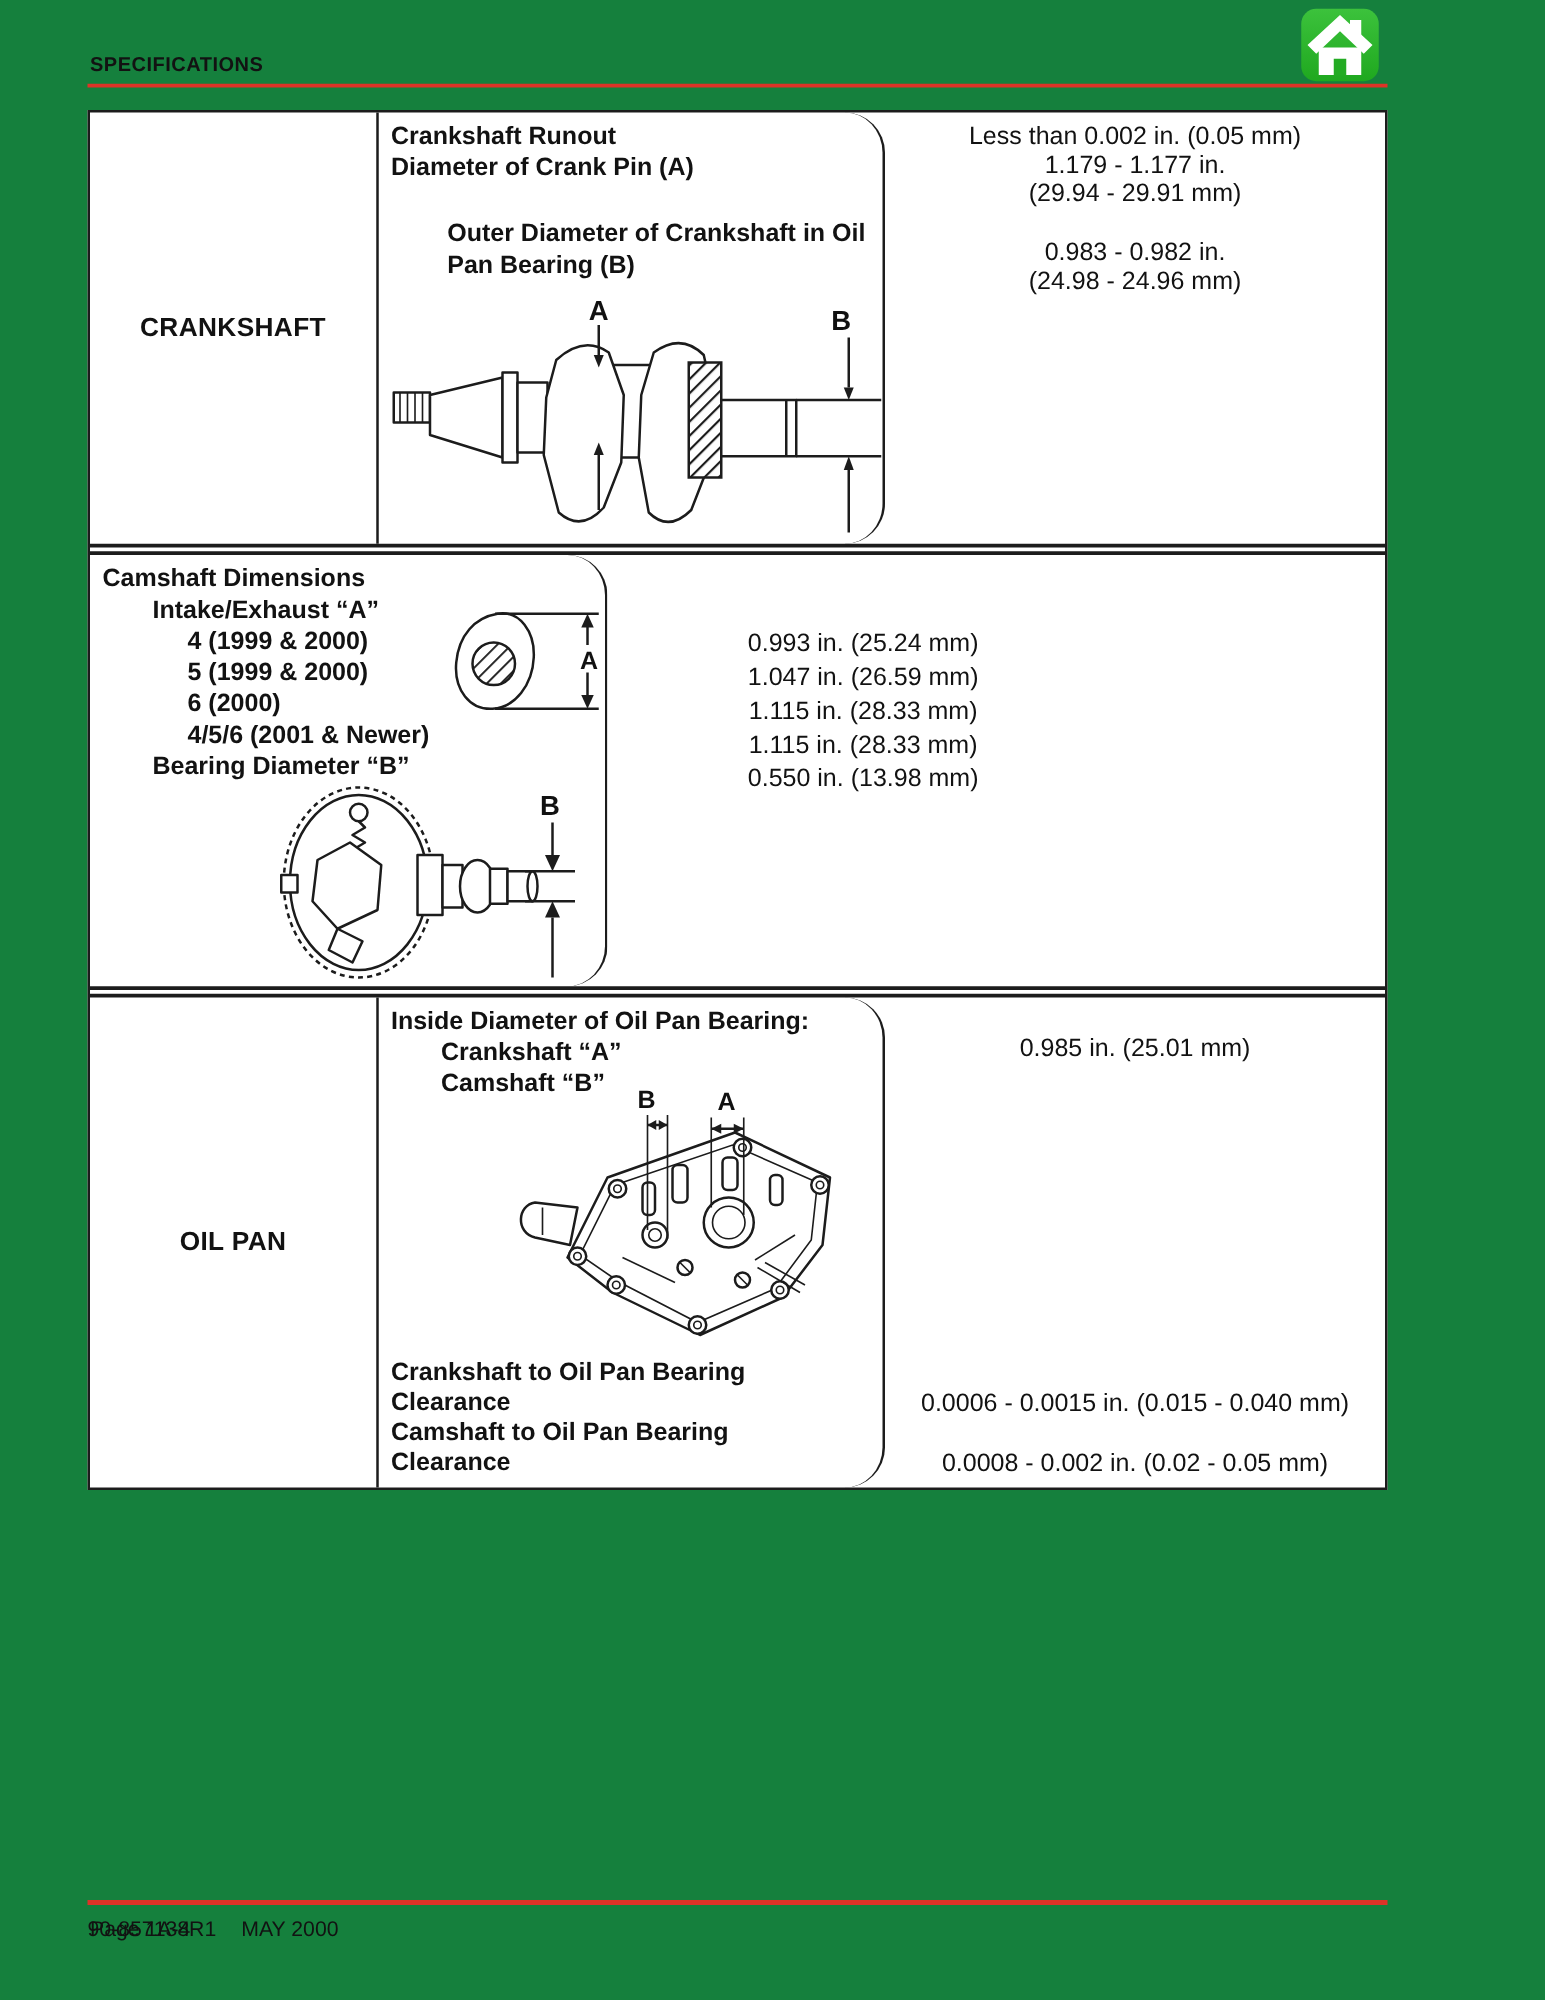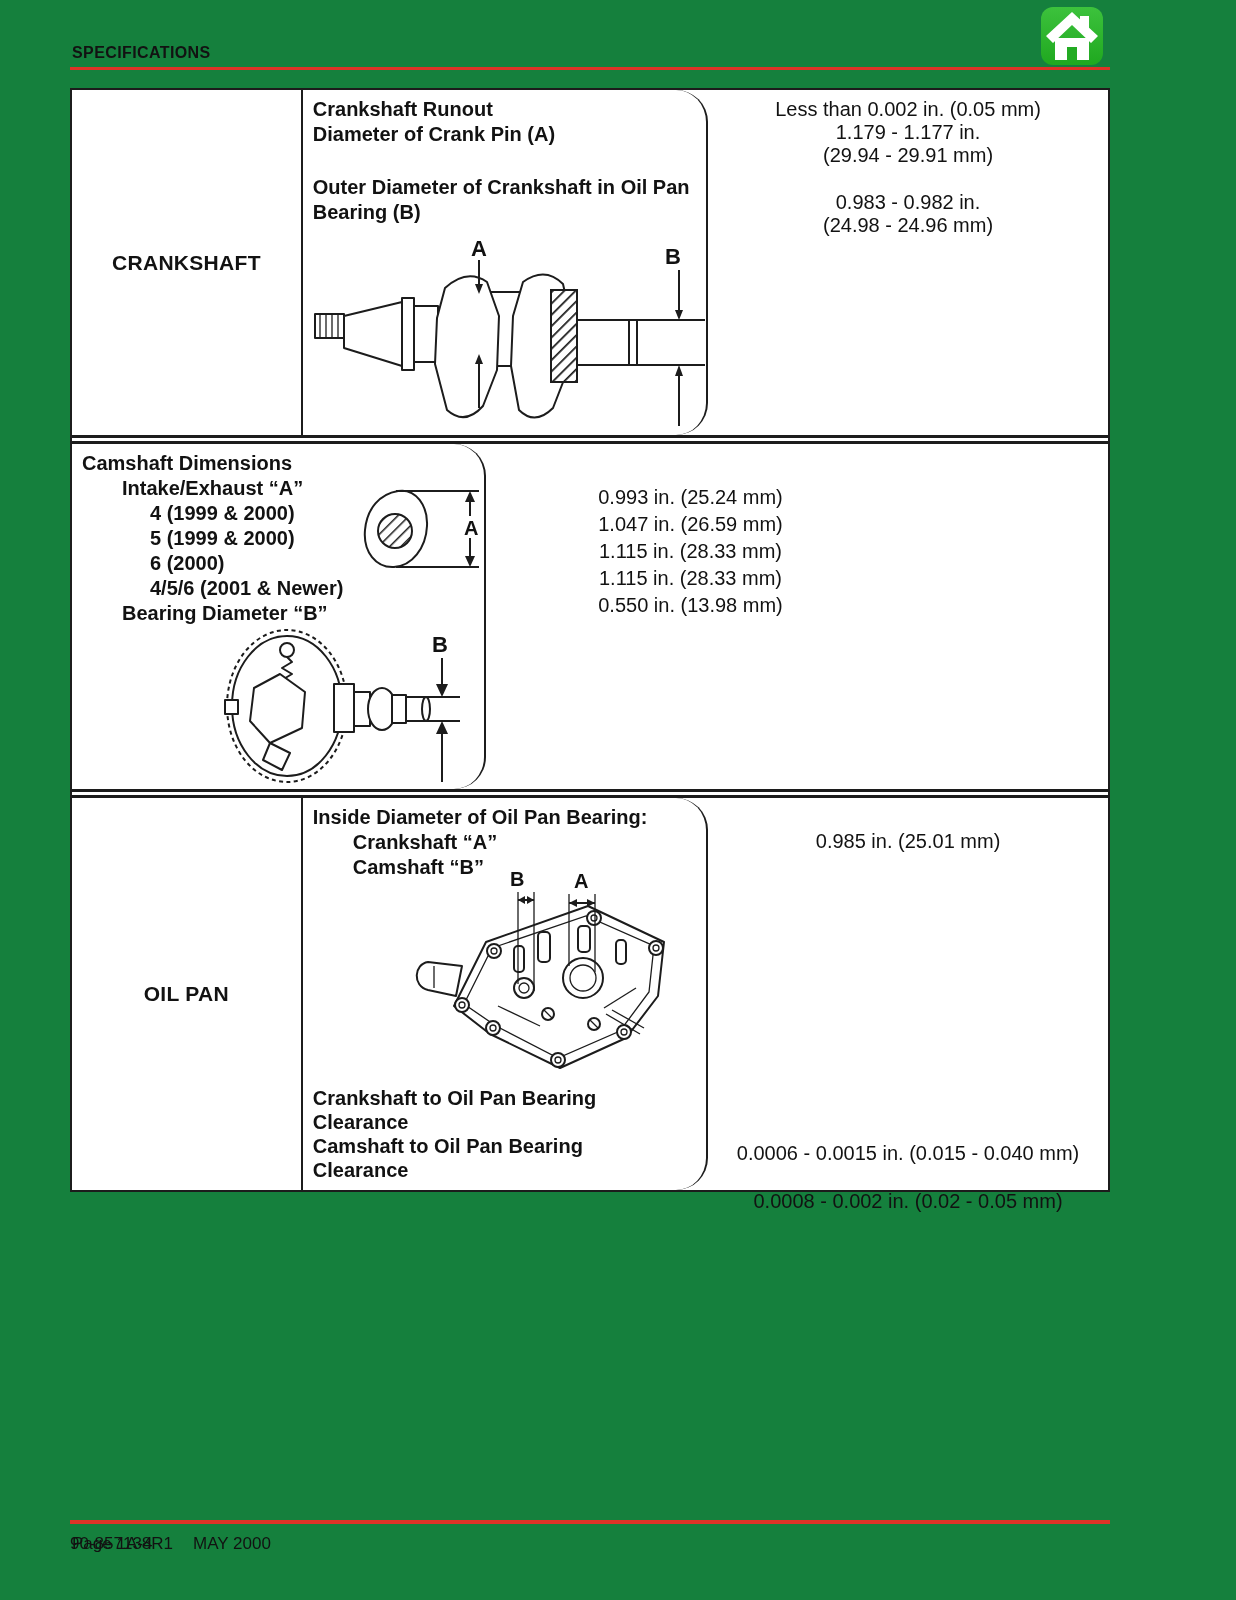--- a/index.html
+++ b/index.html
@@ -17,24 +17,24 @@
   .row { display:flex; }
   .r1 { height:345px; } .r2 { height:345px; } .r3 { height:392px; }
   .divider { height:9px; border-top:3px solid #1c1c1c; border-bottom:3px solid #1c1c1c; }
   .c1 { width:236px; border-right:2px solid #1c1c1c; display:flex; align-items:center; justify-content:center; }
   .c2 { width:414px; border-right:2px solid #1c1c1c; position:relative; padding:7px 10px 0 10px;
         font-weight:bold; font-size:20px; line-height:25px;border-radius:32px; }
   .c3 { width:409px; position:relative; text-align:center; font-size:20px; line-height:23px; }
   .row-label { font-weight:bold; font-size:21px; letter-spacing:.3px; }
   .ind1 { padding-left:40px; } .ind2 { padding-left:68px; }
   .gap28 { height:28px; } .gap24 { height:24px; }
-  .w376 { max-width:378px; }
+  .w376 { max-width:378px;margin-left:45px; }
   .r1 .c3 { padding-top:8px; }
-  .r2 .c3 { padding-top:40px; line-height:27px; }
-  .r3 .c3 { line-height:27px;margin-top:30px; }
+  .r2 .c3 { padding-top:58px; line-height:27px; }
+  .r3 .c3 { padding-top:28px; line-height:27px; }
   .clr-val { position:absolute; left:0; width:100%; text-align:center; font-size:20px; }
   .clearance-block { position:absolute; left:10px; top:288px; font-weight:bold; font-size:20px; line-height:24px; }
   
   .crank-svg { position:absolute; left:4px; top:140px; width:404px; height:202px; }
   .lobe-svg  { position:absolute; right:2px; top:24px; width:128px; height:108px; }
   .gear-svg  { position:absolute; left:112px; top:172px; width:290px; height:170px; }
   .pan-svg   { position:absolute; left:95px; top:58px; width:310px; height:230px; }
   .d   { stroke:#1c1c1c; fill:#ffffff; stroke-width:2; stroke-linejoin:round; }
   .dl  { stroke:#1c1c1c; fill:none; stroke-width:2; stroke-linejoin:round; }
   .dth { stroke:#1c1c1c; fill:none; stroke-width:1.3; }

